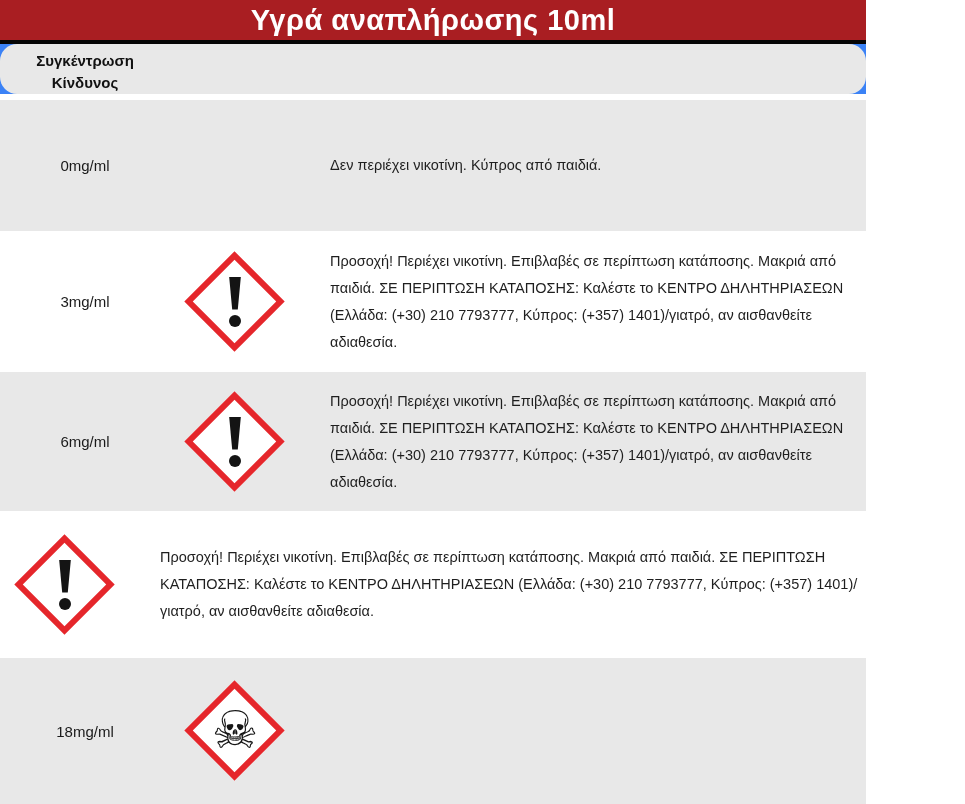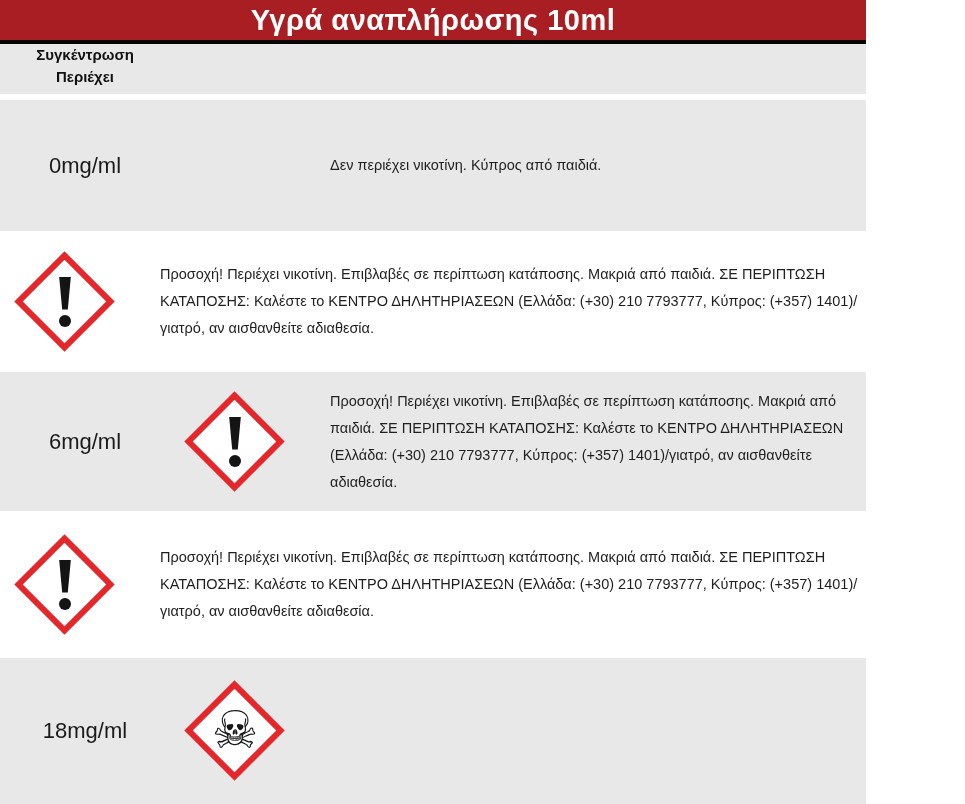--- a/index.html
+++ b/index.html
@@ -35,21 +35,22 @@
   .black-divider {
     height: 4px;
     background: #050505;
   }
 
   
   .header-row {
     height: 50px;
     background: #e8e8e8;
     display: flex;
-    align-items: flex-start;
+    align-items: flex-end;
+    border-radius: 17px;
   }
   .header-col1 {
     width: 170px;
     text-align: center;
     font-weight: bold;
     font-size: 15px;
     line-height: 22px;
     color: #111111;
   }
   .header-col2 {
@@ -74,21 +75,21 @@
   .row-white { background: #ffffff; }
   .row:nth-child(1) { height: 131px; }
   .row:nth-child(2) { height: 141px; }
   .row:nth-child(3) { height: 139px; }
   .row:nth-child(4) { height: 147px; }
   .row:nth-child(5) { height: 146px; }
 
   .conc-cell {
     width: 170px;
     text-align: center;
-    font-size: 22px;
+    font-size: 15px;
     color: #1a1a1a;
   }
   .picto-cell {
     width: 130px;
     display: flex;
     align-items: center;
     justify-content: center;
   }
   .warn-cell {
     flex: 1;
@@ -152,37 +153,38 @@
 
   <div class="title-bar">
     <h1>Υγρά αναπλήρωσης 10ml</h1>
   </div>
 
   <div class="black-divider"></div>
 
   <div class="header-row">
     <div class="header-col1">
       <div>Συγκέντρωση</div>
-      <div>Περιέχει</div>
+      <div>Κίνδυνος</div>
     </div>
   </div>
 
   <div class="header-gap"></div>
 
   <div>
   <div class="row row-gray">
     <div class="conc-cell">0mg/ml</div>
     <div class="picto-cell">
       
       
     </div>
     <div class="warn-cell">Δεν περιέχει νικοτίνη. Κύπρος από παιδιά.</div>
   </div>
 
   <div class="row row-white">
+    <div class="conc-cell">3mg/ml</div>
     <div class="picto-cell">
       <div class="pictogram" style="">
         <div class="diamond"></div>
         <div class="glyph">
           <div class="excl-bar"></div>
           <div class="excl-dot"></div>
         </div>
       </div>
 
     </div>

